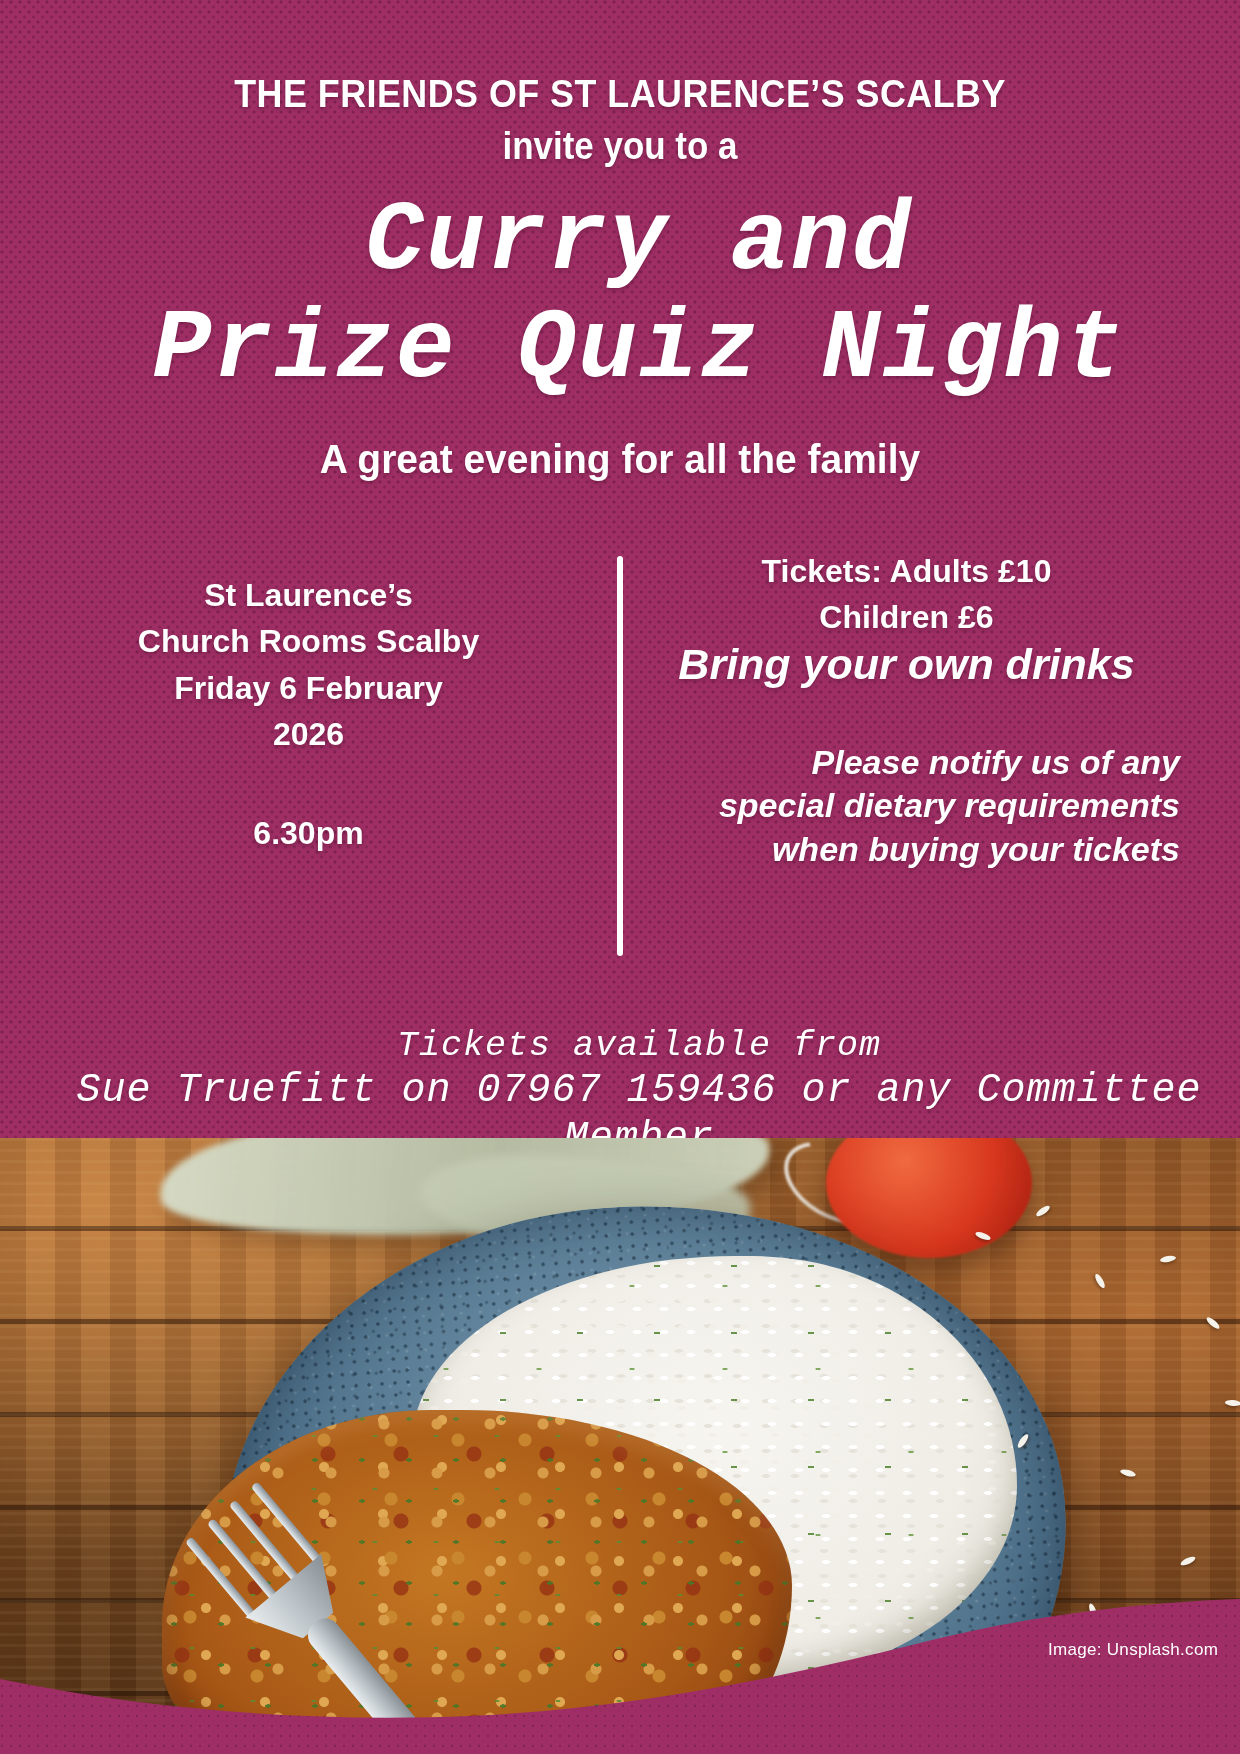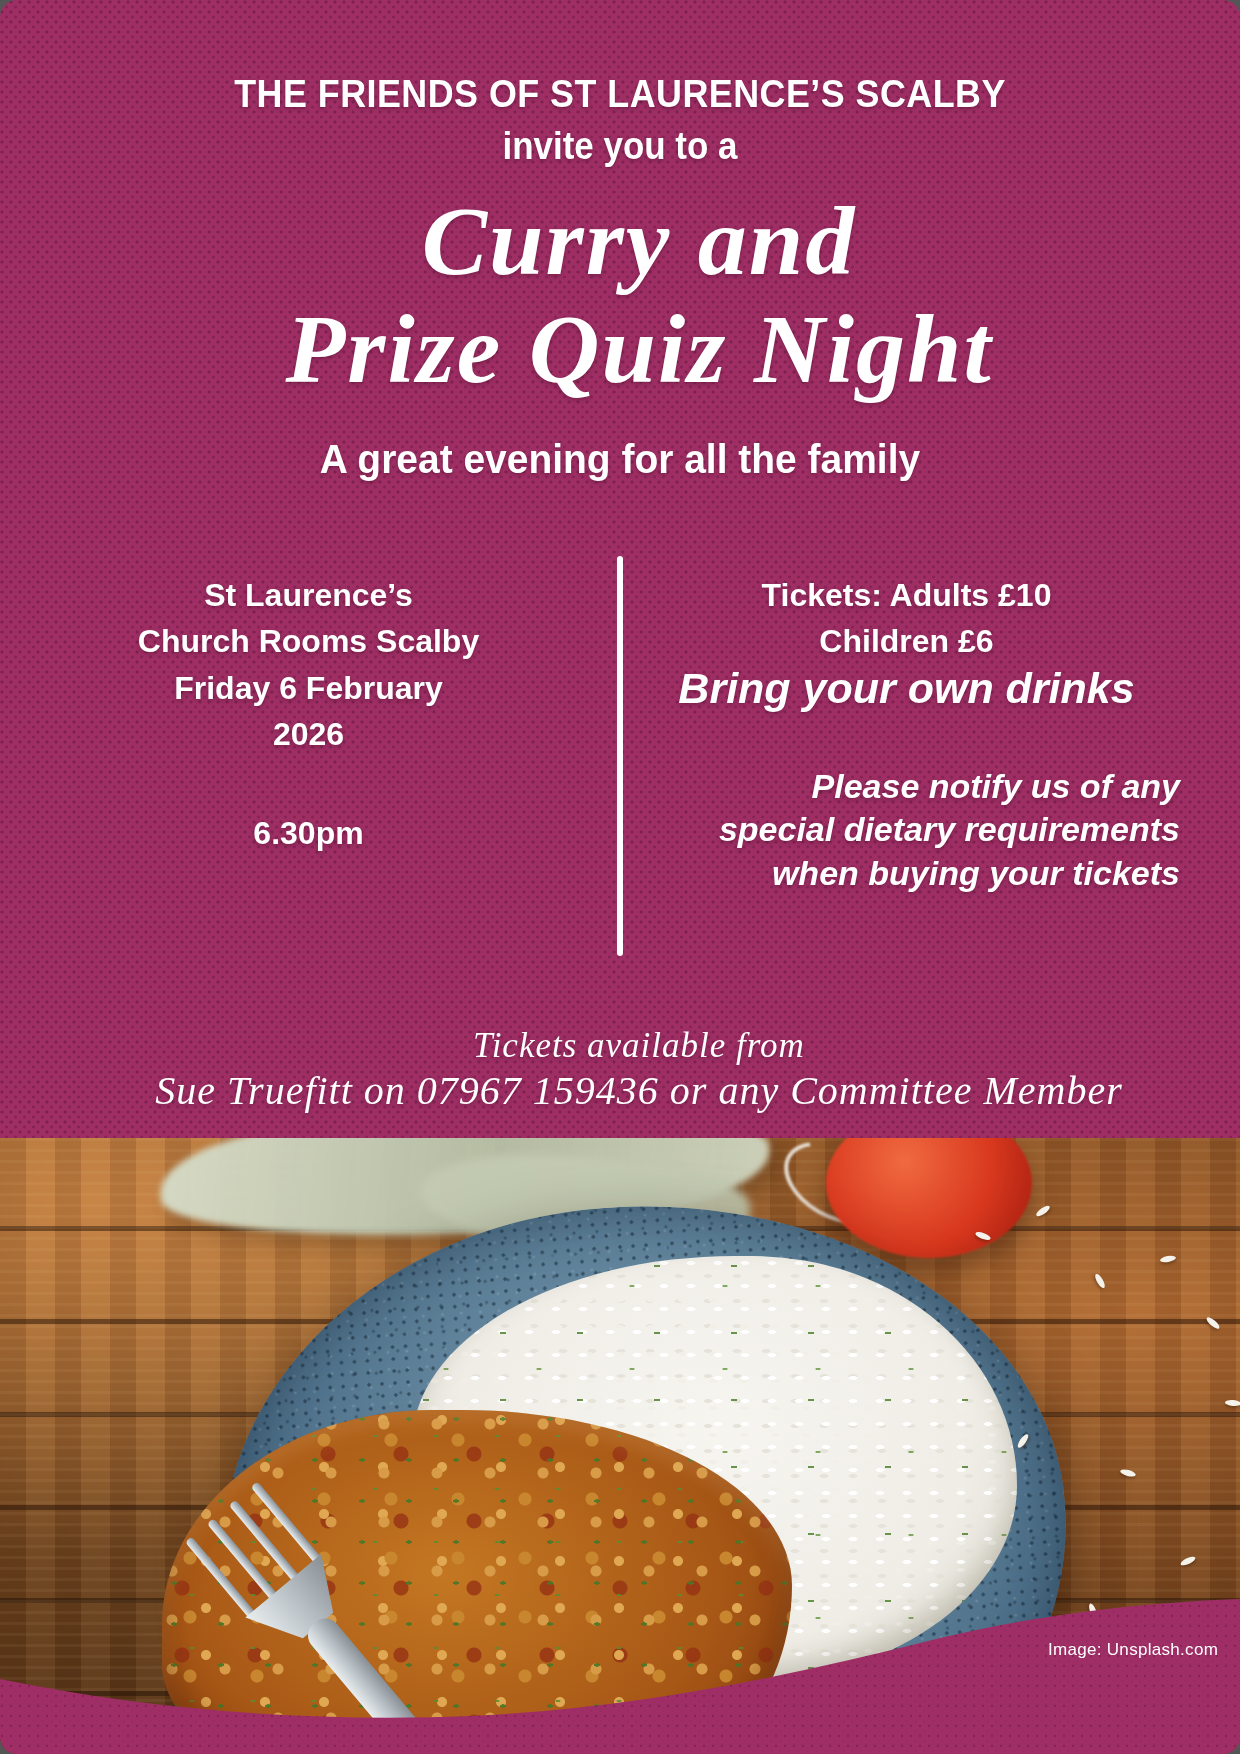--- a/index.html
+++ b/index.html
@@ -6,47 +6,46 @@
   html,body { background:#555; }
   .page {
     position:relative; width:1240px; height:1754px; margin:0 auto; overflow:hidden;
     background-color:#9e2e64;
     background-image:
       radial-gradient(circle at 2px 2px, rgba(74,14,46,0.40) 1.15px, transparent 1.9px),
       radial-gradient(circle at 6.5px 7px, rgba(74,14,46,0.28) 1.15px, transparent 1.9px);
     background-size:9px 10px;
     font-family:"Liberation Sans", sans-serif;
     color:#fff;
-    border-radius:17px;
   }
   .shadowed { text-shadow:0 2px 4px rgba(60,8,35,0.35); }
 
   
   .org-invite { position:absolute; top:68px; left:0; width:100%; text-align:center; transform:scaleX(0.92); }
   .org-line   { font-size:39px; font-weight:bold; letter-spacing:0.5px; line-height:1.35; }
   .invite-line{ font-size:38px; font-weight:bold; line-height:1.35; }
 
-  .script { font-family:Liberation Serif, serif; font-style:italic;padding-left:38px; }
+  .script { font-family:Liberation Mono, monospace; font-style:italic;padding-left:38px; }
 
   .main-title { position:absolute; top:188px; left:0; width:100%; text-align:center; line-height:1.1; }
   .title-line { font-size:98px; font-weight:bold; letter-spacing:2px; }
 
   .tagline { position:absolute; top:436px; left:0; width:100%; text-align:center;
              font-size:41px; font-weight:bold; transform:scaleX(0.95); }
 
   .columns { position:absolute; top:548px; left:0; width:100%; height:420px; display:flex; }
   .col-left  { width:617px; text-align:center; padding:0 20px; }
   .divider   { width:6px; height:400px; margin-top:8px; background:#fff; border-radius:3px; }
   .col-right { flex:1; text-align:center; padding:0 60px 0 10px; }
 
   .big-line   { font-size:32px; font-weight:bold; line-height:1.45; }
   .venue-block   { margin-top:24px; }
   .date-block    { }
   .time-block    { margin-top:52px; }
-  .tickets-block { margin-top:24px; }
+  .tickets-block { }
   .drinks-note   { margin-top:-4px; font-size:43px; font-weight:bold; font-style:italic; line-height:1.3; }
   .dietary-block { margin-top:48px; font-size:34px; font-weight:bold; font-style:italic; line-height:1.28;text-align:right; }
 
   .contact { position:absolute; top:1025px; left:0; width:100%; text-align:center; }
   .contact-l1 { font-size:35px; line-height:1.2; letter-spacing:1px; }
   .contact-l2 { font-size:40px; line-height:1.2; letter-spacing:1px; }
 
   
   .photo { position:absolute; top:1138px; left:0; width:1240px; height:616px; overflow:hidden; }
   .wood { position:absolute; inset:0;

